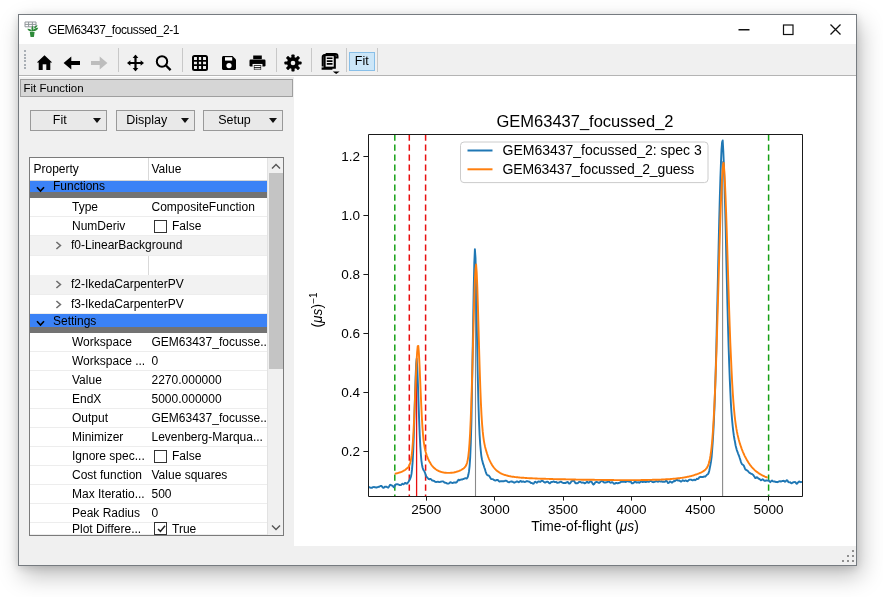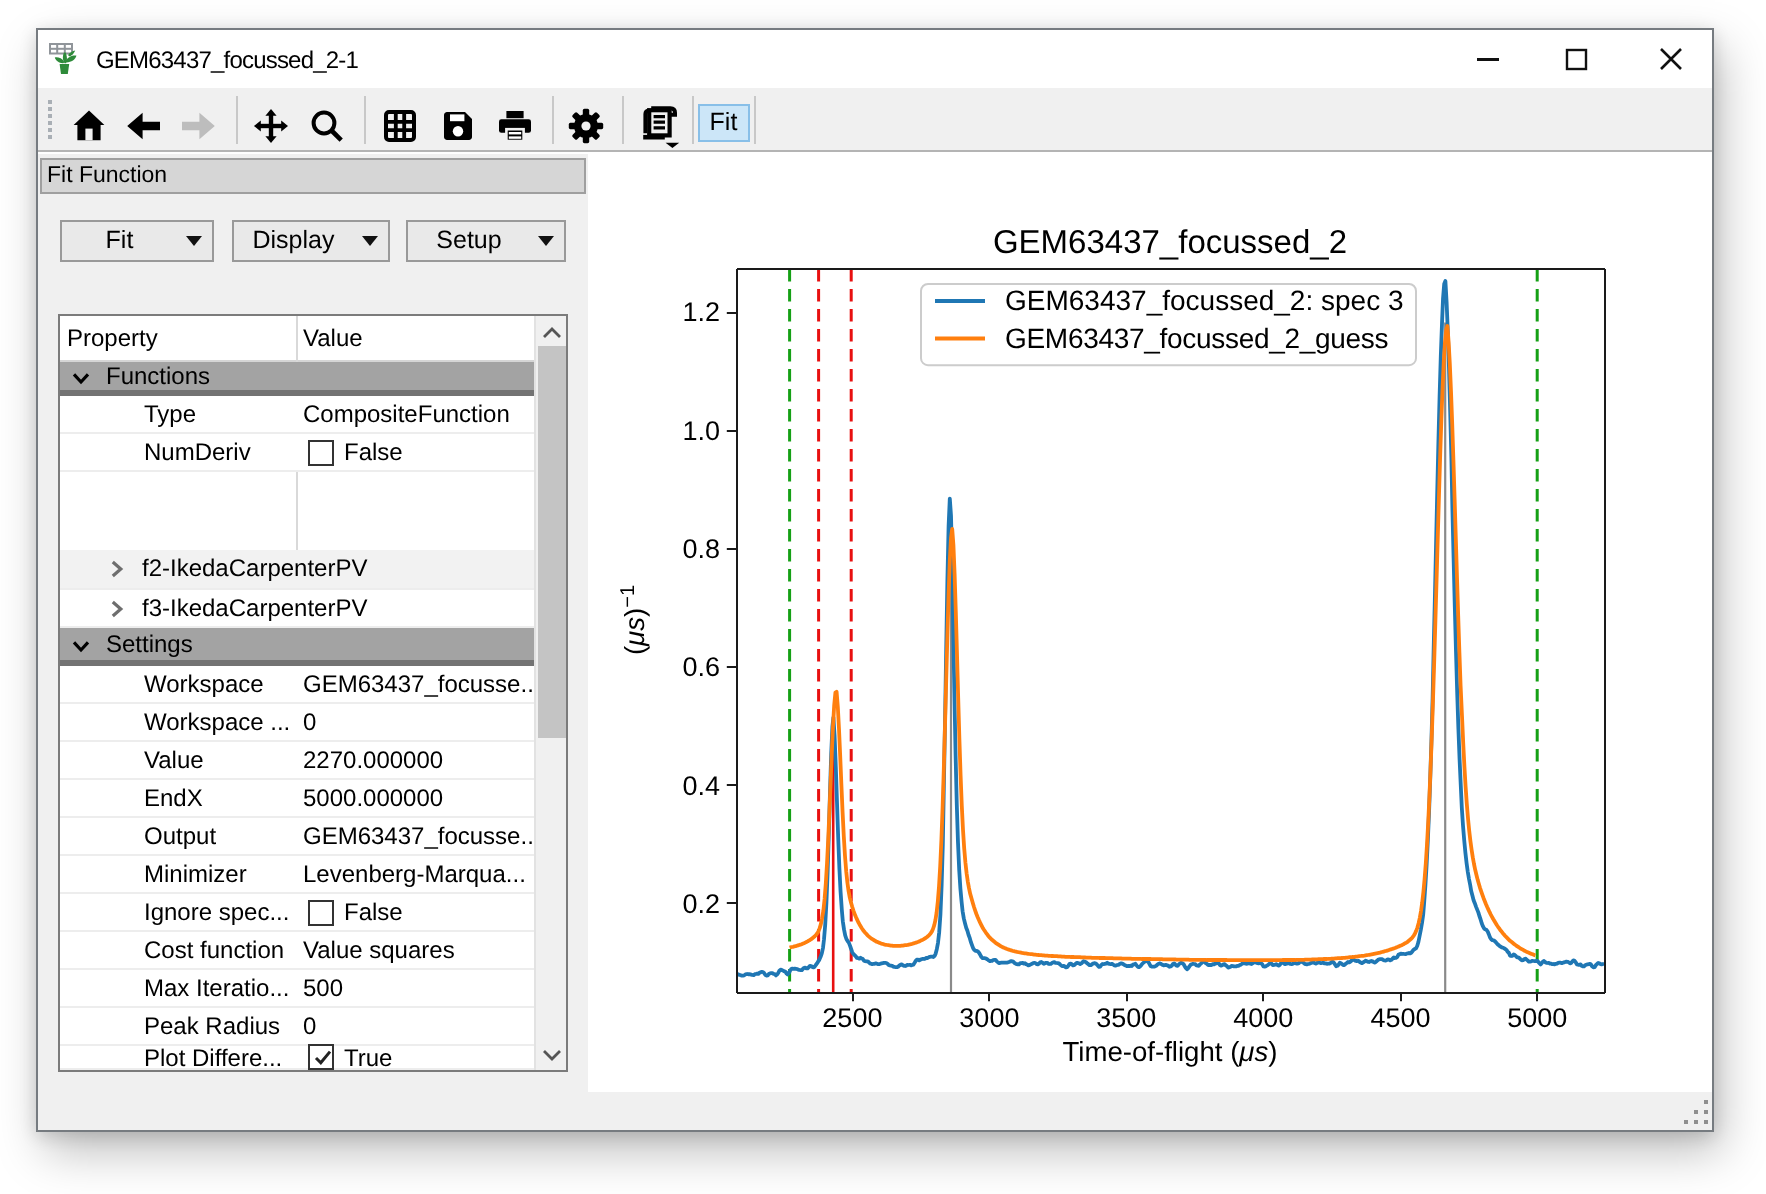--- a/index.html
+++ b/index.html
@@ -20,21 +20,21 @@
 .btn { position:absolute; top:33px; height:20.5px; background:#e9e9e9; border:1px solid #999;
   font-size:12.5px; color:#000; text-align:center; line-height:18.5px; padding-right:17px; }
 .btn i { position:absolute; right:5px; top:7px; width:0; height:0; border:4.5px solid transparent;
   border-top:5px solid #111; border-bottom:none; }
 #tbl { position:absolute; left:10px; top:80px; width:255px; height:379px; background:#fff;
   border:1px solid #7b7b7b; font-size:12px; }
 #tbl .hdr { position:absolute; left:0; top:0; width:100%; height:22.5px; border-bottom:1px solid #d5d5d5; }
 #tbl .hdr span { position:absolute; top:4px; color:#000; }
 .cdiv { position:absolute; left:117.5px; top:0; width:1px; height:354px; background:#d9d9d9; }
 .trow { position:absolute; left:0; width:238px; border-bottom:1px solid #ededed; background:#fff; }
-.trow.sec { background:#a3a3a3; border-bottom:3px solid #737373; }
+.trow.sec { background:#3b82f6; border-bottom:6px solid #737373; }
 .trow span { position:absolute; top:50%; transform:translateY(-50%); white-space:nowrap; color:#000; }
 .trow .chev { position:absolute; }
 .cb { width:13px; height:13px; background:#fff; border:1px solid #333; display:block; transform:none !important; }
 #sbar { position:absolute; right:0; top:0; width:16px; height:377px; background:#f0f0f0; border-left:1px solid #e2e2e2; }
 #sbar .th { position:absolute; left:1px; top:15px; width:14px; height:196px; background:#c4c4c4; }
 #sbar svg { position:absolute; left:3px; }
 #plotarea { position:absolute; left:275px; top:62px; width:562px; height:469px; background:#fff;border-radius:21px; }
 #status { position:absolute; left:0; bottom:0; width:100%; height:19px; background:#f0f0f0; }
 #rgrip { position:absolute; right:2px; bottom:2px; width:13px; height:13px; }
 #rgrip i { position:absolute; width:2.4px; height:2.4px; background:#8f8f8f; }
@@ -158,20 +158,26 @@
         </div>
 <div class="trow" style="top:39.5px;height:19.5px">
           <span style="left:42px">Type</span>
           <span style="left:121.5px">CompositeFunction</span>
         </div>
 <div class="trow" style="top:59.0px;height:19.0px">
           <span style="left:42px">NumDeriv</span>
           <span class="cb" style="left:123.5px;top:3px"></span>
           <span style="left:142px">False</span>
         </div>
+<div class="trow" style="top:78.0px;height:19.5px;background:#f2f2f2;">
+          <svg class="chev" style="left:25px;top:5px" width="7" height="9" viewBox="0 0 7 9">
+            <path d="M1.4 1 L5.4 4.5 L1.4 8" fill="none" stroke="#6e6e6e" stroke-width="1.6"></path>
+          </svg>
+          <span style="left:41px">f0-LinearBackground</span>
+        </div>
 <div class="trow" style="top:97.5px;height:19.5px;margin-top:27px;">
           <svg class="chev" style="left:25px;top:5px" width="7" height="9" viewBox="0 0 7 9">
             <path d="M1.4 1 L5.4 4.5 L1.4 8" fill="none" stroke="#6e6e6e" stroke-width="1.6"></path>
           </svg>
           <span style="left:41px">f1-IkedaCarpenterPV</span>
         </div>
 <div class="trow" style="top:117.0px;height:19.5px;background:#f2f2f2;">
           <svg class="chev" style="left:25px;top:5px" width="7" height="9" viewBox="0 0 7 9">
             <path d="M1.4 1 L5.4 4.5 L1.4 8" fill="none" stroke="#6e6e6e" stroke-width="1.6"></path>
           </svg>

